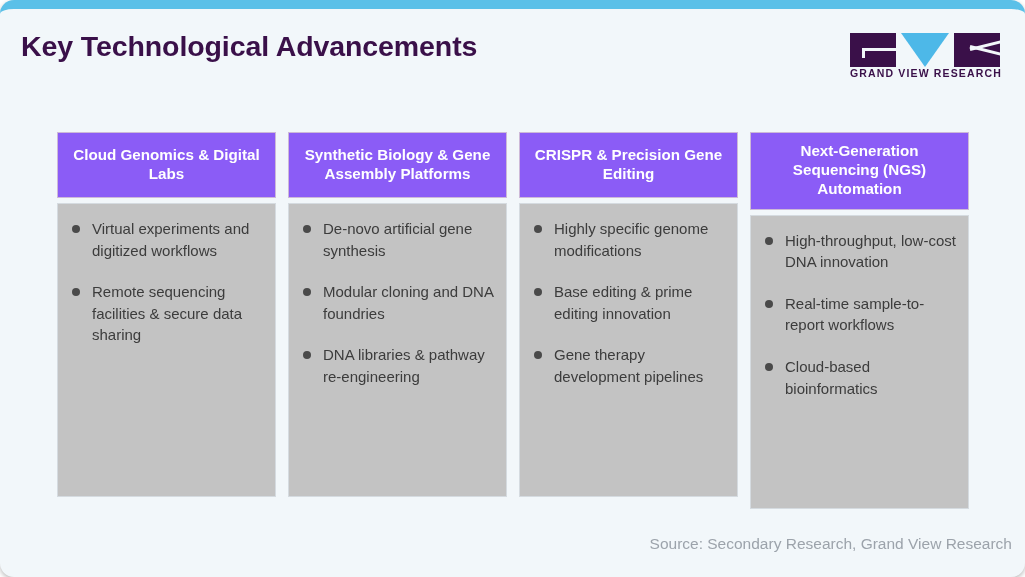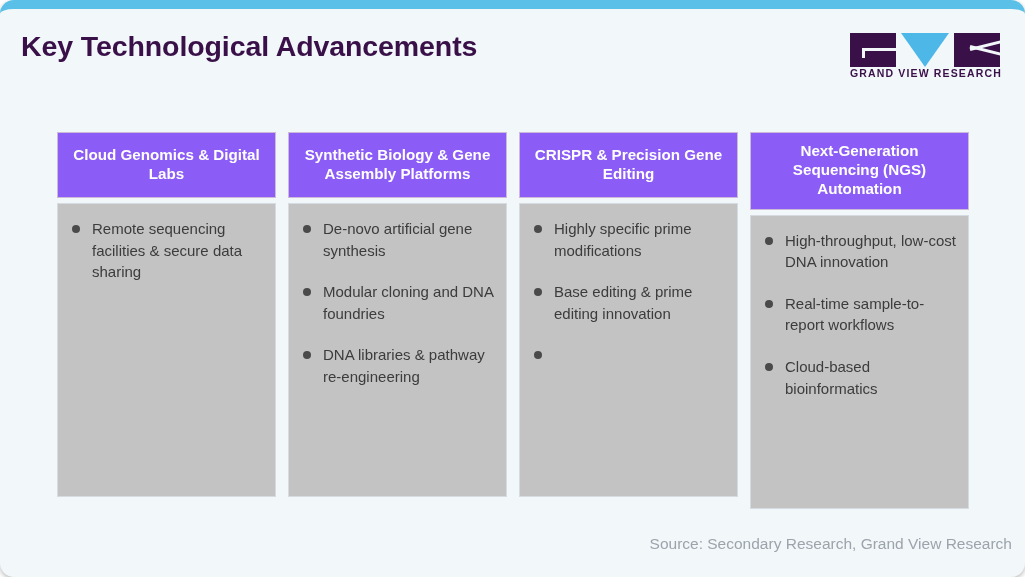--- a/index.html
+++ b/index.html
@@ -217,20 +217,24 @@
   <div id="columns">
 
     <div class="column">
       <div class="col-header">
         <div class="col-header-text">Cloud Genomics &amp; Digital Labs</div>
       </div>
       <div class="col-body">
         <ul class="bullet-list">
           <li class="bullet-item">
             <span class="bullet-dot"></span>
+            <span>Virtual experiments and digitized workflows</span>
+          </li>
+          <li class="bullet-item">
+            <span class="bullet-dot"></span>
             <span>Remote sequencing facilities &amp; secure data sharing</span>
           </li>
         </ul>
       </div>
     </div>
 
     <div class="column">
       <div class="col-header">
         <div class="col-header-text">Synthetic Biology &amp; Gene Assembly Platforms</div>
       </div>
@@ -253,28 +257,29 @@
     </div>
 
     <div class="column">
       <div class="col-header">
         <div class="col-header-text">CRISPR &amp; Precision Gene Editing</div>
       </div>
       <div class="col-body">
         <ul class="bullet-list">
           <li class="bullet-item">
             <span class="bullet-dot"></span>
-            <span>Highly specific prime modifications</span>
+            <span>Highly specific genome modifications</span>
           </li>
           <li class="bullet-item">
             <span class="bullet-dot"></span>
             <span>Base editing &amp; prime editing innovation</span>
           </li>
           <li class="bullet-item">
             <span class="bullet-dot"></span>
+            <span>Gene therapy development pipelines</span>
           </li>
         </ul>
       </div>
     </div>
 
     <div class="column">
       <div class="col-header">
         <div class="col-header-text">Next-Generation Sequencing (NGS) Automation</div>
       </div>
       <div class="col-body">

